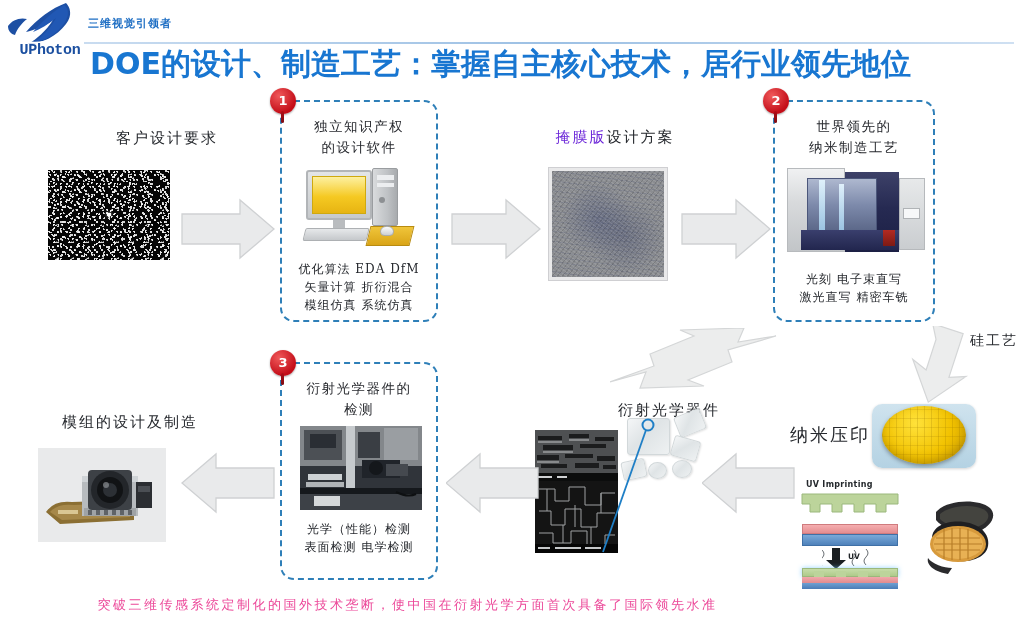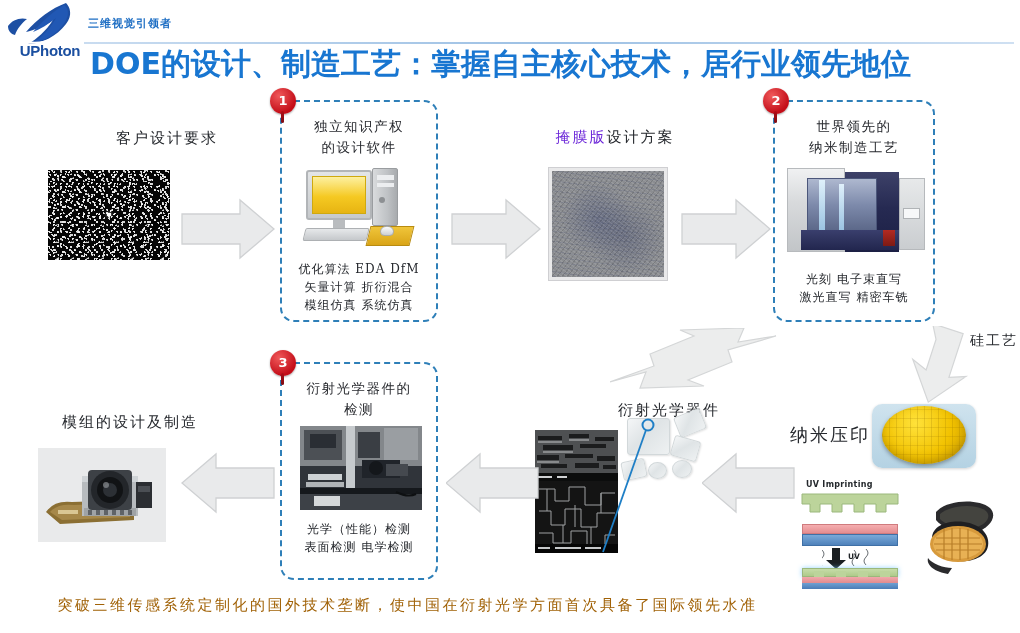--- a/index.html
+++ b/index.html
@@ -11,21 +11,21 @@
     position: relative;
   }
   #stage { position: relative; width: 1020px; height: 633px; background:#fff; }
 
   
   #header { position:absolute; left:0; top:0; width:1020px; height:88px; }
   #logo-wrap { position:absolute; left:4px; top:2px; width:88px; height:62px; }
   #logo-mark { position:absolute; left:0; top:0; width:86px; height:46px; }
   #logo-text {
     position:absolute; left:4px; top:40px; width:84px;
-    font-family:Liberation Sans, sans-serif; font-weight:bold;
+    font-family:Liberation Mono, monospace; font-weight:bold;
     font-size:15px; color:#1b4fa0; letter-spacing:-0.3px; text-align:center;
   }
   #tagline {
     position:absolute; left:88px; top:16px;
     font-family:"DejaVu Sans", sans-serif; font-weight:bold;
     font-size:11px; color:#1f6fc4; letter-spacing:1px;
   }
   #title-rule {
     position:absolute; left:84px; top:42px; width:930px; height:2px;
     background:linear-gradient(to right,#c9dcf0,#9cc0e4,#cfe0f2);
@@ -183,21 +183,21 @@
     font-weight:bold; font-size:8px; color:#24282c; letter-spacing:.3px;
   }
   #uv-arrow-label{
     position:absolute; font-family:"DejaVu Sans", sans-serif;
     font-weight:bold; font-size:7.5px; color:#1e2226;
   }
 
   
   #caption{
     position:absolute; left:0; top:596px; width:815px; text-align:center;
-    font-family:"DejaVu Serif", serif; font-size:15px; color:#a16207;
+    font-family:"DejaVu Serif", serif; font-size:13px; color:#ec4899;
     letter-spacing:2.5px;
   }
 
   
   #callout{ position:absolute; left:500px; top:400px; width:200px; height:180px; pointer-events:none; }
 </style>
 </head>
 <body>
 
 <div id="stage">

